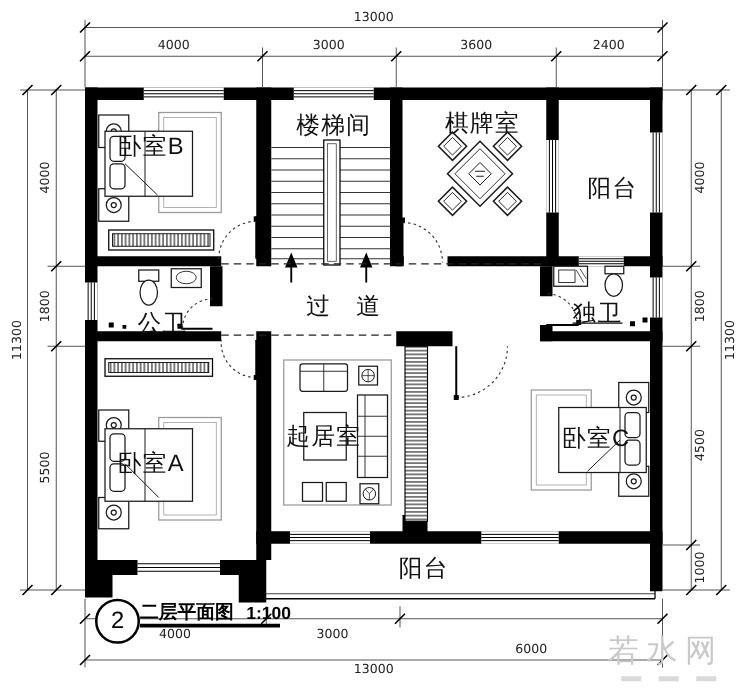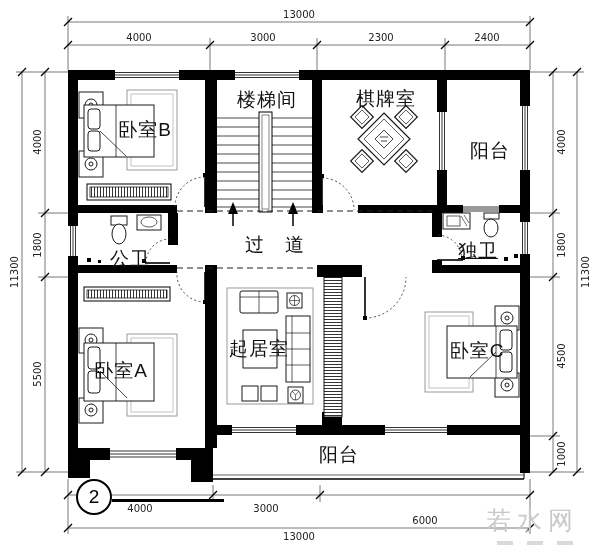--- a/index.html
+++ b/index.html
@@ -282,56 +282,60 @@
     <path d="M68 495H530 M68 528H530 M68 479V534 M213 485V502 M320 485V502 M530 479V534"></path>
   </g>
   <g stroke="#000" stroke-width="1.3">
     <path d="M64 26L72 18 M526 26L534 18 M64 49L72 41 M206 49L214 41 M313 49L321 41 M441 49L449 41 M526 49L534 41"></path>
     <path d="M18 76L26 68 M18 476L26 468 M41 76L49 68 M41 217L49 209 M41 281L49 273 M41 476L49 468"></path>
     <path d="M549 76L557 68 M549 217L557 209 M549 281L557 273 M549 440L557 432 M549 476L557 468 M573 76L581 68 M573 476L581 468"></path>
     <path d="M64 499L72 491 M209 499L217 491 M316 499L324 491 M526 499L534 491 M64 532L72 524 M526 532L534 524"></path>
   </g>
 </svg>
 
-  <div class="lbl room" style="left:121px;top:130px;margin-left:24px;">卧室B</div>
+  <div class="lbl room" style="left:121px;top:117px;">卧室B</div>
   <div class="lbl room" style="left:267px;top:100px;">楼梯间</div>
   <div class="lbl room" style="left:386px;top:99px;">棋牌室</div>
   <div class="lbl room" style="left:490px;top:151px;">阳台</div>
   <div class="lbl room" style="left:130px;top:247px;margin-top:12px;">公卫</div>
   <div class="lbl room" style="left:275px;top:245px;">过　道</div>
   <div class="lbl room" style="left:478px;top:251px;text-decoration:underline;">独卫</div>
   <div class="lbl room" style="left:121px;top:371px;text-align:center;">卧室A</div>
   <div class="lbl room" style="left:259px;top:349px;">起居室</div>
   <div class="lbl room" style="left:477px;top:351px;">卧室C</div>
   <div class="lbl room" style="left:339px;top:455px;">阳台</div>
 
   <div class="lbl dim" style="left:299px;top:14px;">13000</div>
   <div class="lbl dim" style="left:139px;top:37px;">4000</div>
   <div class="lbl dim" style="left:263px;top:37px;">3000</div>
-  <div class="lbl dim" style="left:381px;top:37px;">2300</div>
+  <div class="lbl dim" style="left:381px;top:37px;">3600</div>
   <div class="lbl dim" style="left:487px;top:37px;">2400</div>
 
   <div class="lbl dim v" style="left:14px;top:272px;">11300</div>
   <div class="lbl dim v" style="left:37px;top:142px;">4000</div>
   <div class="lbl dim v" style="left:37px;top:245px;">1800</div>
   <div class="lbl dim v" style="left:37px;top:374px;">5500</div>
 
   <div class="lbl dim v" style="left:561px;top:142px;">4000</div>
   <div class="lbl dim v" style="left:561px;top:245px;">1800</div>
   <div class="lbl dim v" style="left:561px;top:356px;">4500</div>
   <div class="lbl dim v" style="left:561px;top:454px;">1000</div>
   <div class="lbl dim v" style="left:585px;top:272px;">11300</div>
 
   <div class="lbl dim" style="left:140px;top:508px;">4000</div>
   <div class="lbl dim" style="left:266px;top:508px;">3000</div>
   <div class="lbl dim" style="left:425px;top:508px;margin-top:12px;">6000</div>
   <div class="lbl dim" style="left:299px;top:536px;">13000</div>
 
   <div class="title-circle">
     <span>2</span>
+  </div>
+  <div class="title-row">
+    <span class="title-text">二层平面图</span>
+    <span class="title-scale">1:100</span>
   </div>
   <div class="title-underline"></div>
 
   <div class="watermark">若水网</div>
   <div class="wm-tabs">
       <span></span>
       <span></span>
       <span></span>
     </div>
 

